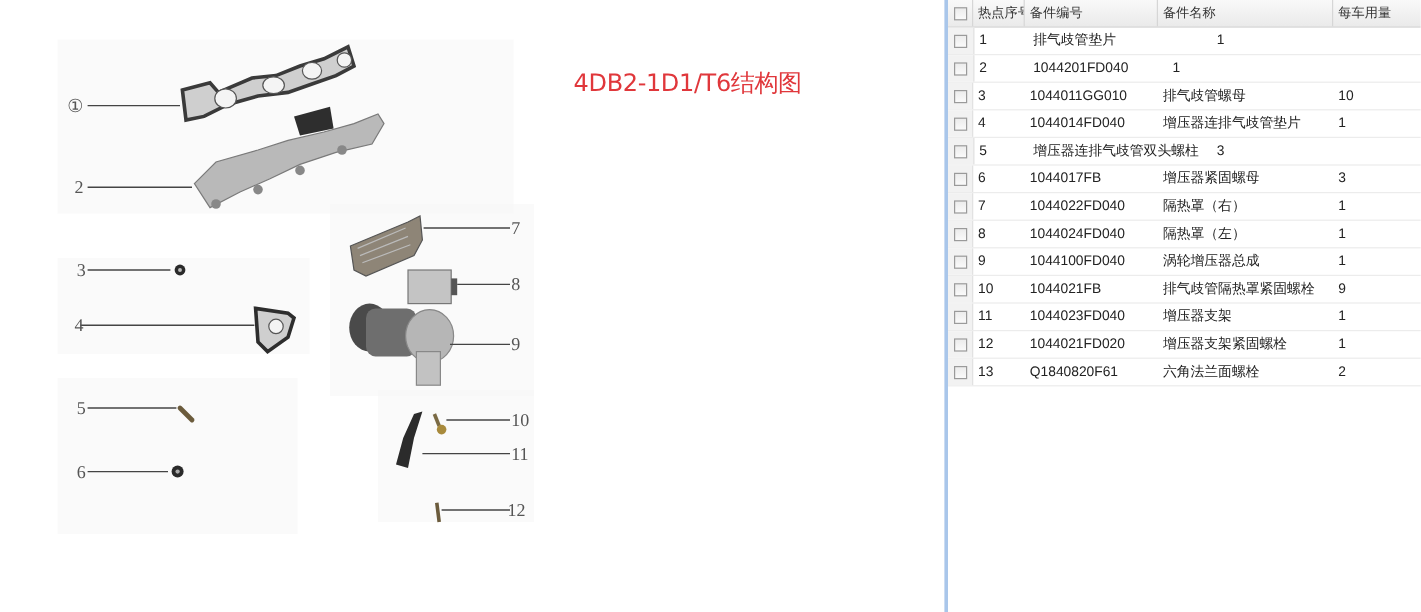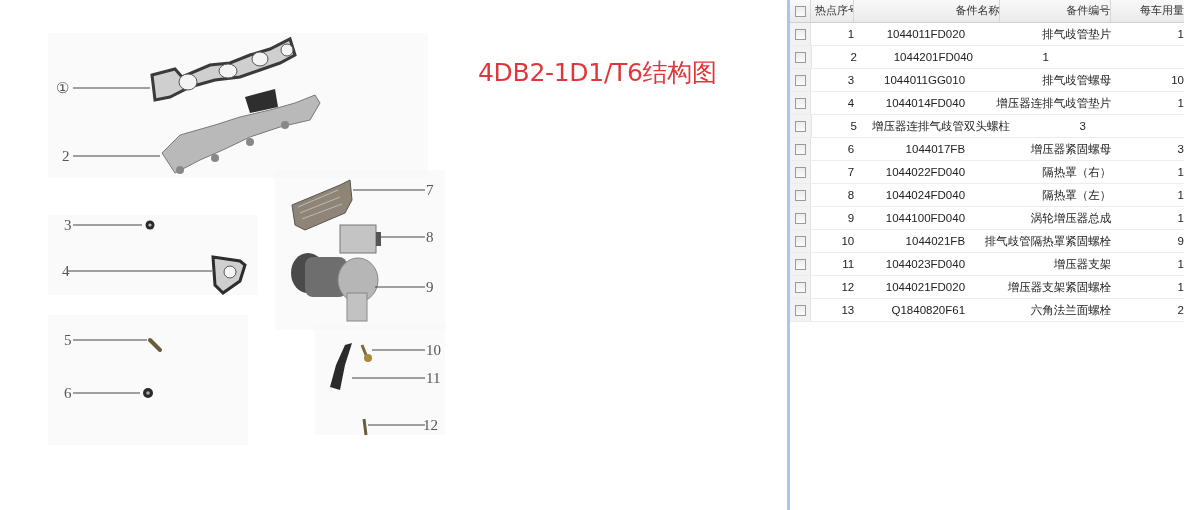--- a/index.html
+++ b/index.html
@@ -6,30 +6,30 @@
   html, body { width: 1184px; height: 510px; background: #ffffff; overflow: hidden; }
   body { position: relative; font-family: "DejaVu Sans", "Liberation Sans", sans-serif; }
 
   
   .diagram { position: absolute; left: 40px; top: 25px; width: 420px; height: 430px; }
   .diagram svg { width: 100%; height: 100%; display: block; }
   .callout-label { font-family: "Liberation Serif", "DejaVu Serif", serif; font-size: 15px; fill: #555; }
 
   .title {
     position: absolute; left: 478px; top: 56px;
-    font-family: "DejaVu Sans", sans-serif; font-size: 25px; color: #e0373b;
+    font-family: "DejaVu Sans", sans-serif; font-size: 20px; color: #e0373b;
     letter-spacing: -0.3px; white-space: nowrap;
   }
 
   
   .grid {
     position: absolute; left: 787px; top: 0; width: 397px; height: 510px;
     border-left: 3px solid #a9c6ea; background: #fff;
   }
-  .grid-row { display: flex; height: 23px; align-items: stretch; border-bottom: 1px solid #ececec; text-align: right; }
+  .grid-row { display: flex; height: 23px; align-items: stretch; border-bottom: 1px solid #ececec; }
   .grid-header { background: linear-gradient(#f9f9f9, #eaeaea); border-bottom: 1px solid #d0d0d0; height: 23px; }
   .cell {
     font-size: 11px; color: #222; line-height: 22px; white-space: nowrap; overflow: hidden;
     padding-left: 4px;
   }
   .grid-header .cell { color: #333; border-right: 1px solid #d6d6d6; }
   .c-check { width: 22px; padding-left: 0; display: flex; align-items: center; justify-content: center; background: #f2f2f2; border-right: 1px solid #e2e2e2; }
   .grid-header .c-check { background: transparent; }
   .c-seq { width: 45px; }
   .c-code { width: 116px; }
@@ -133,31 +133,30 @@
 </div>
 
 <div class="title">4DB2-1D1/T6结构图</div>
 
 <div class="grid">
   <div class="grid-row grid-header">
     <div class="cell c-check">
         <span class="checkbox"></span>
       </div>
     <div class="cell c-seq">热点序号</div>
+    <div class="cell c-code">备件编号</div>
     <div class="cell c-name">备件名称</div>
-    <div class="cell c-code">备件编号</div>
     <div class="cell c-qty">每车用量</div>
   </div>
   <div class="grid-body">
     <div class="grid-row">
       <div class="cell c-check">
           <span class="checkbox"></span>
         </div>
       <div class="cell c-seq">1</div>
-      <div class="cell c-code">1044011FD020</div>
       <div class="cell c-name">排气歧管垫片</div>
       <div class="cell c-qty">1</div>
     </div>
     <div class="grid-row">
       <div class="cell c-check">
           <span class="checkbox"></span>
         </div>
       <div class="cell c-seq">2</div>
       <div class="cell c-code">1044201FD040</div>
       <div class="cell c-qty">1</div>

